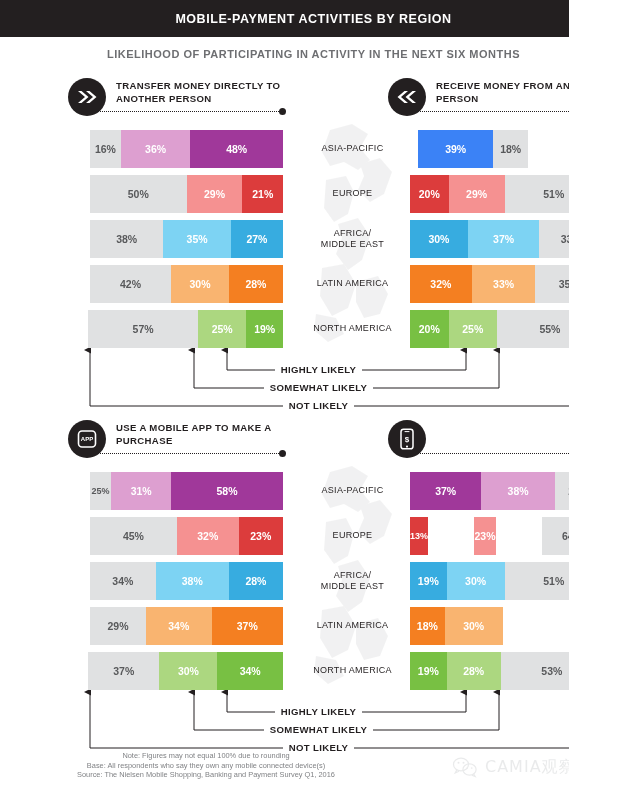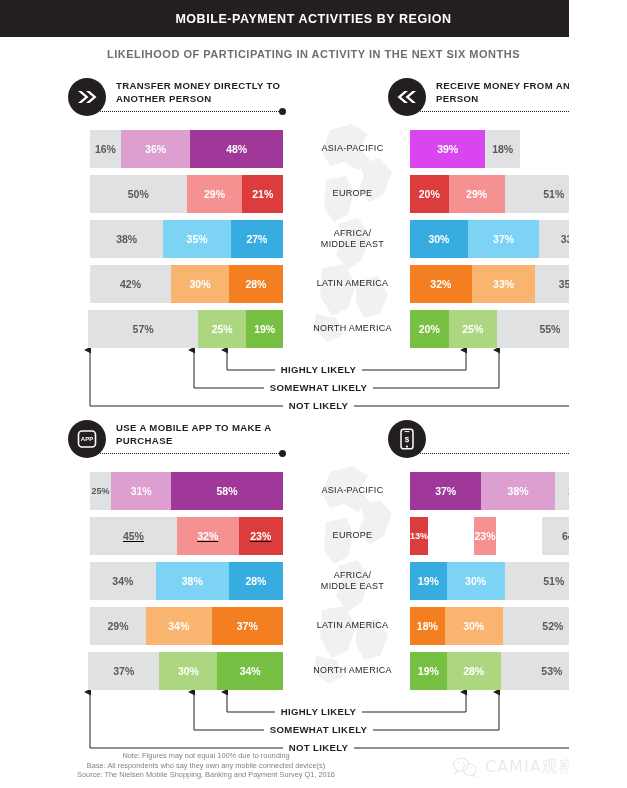--- a/index.html
+++ b/index.html
@@ -183,21 +183,21 @@
               <polygon points="19,1 12,7 19,13 15.5,13 8.5,7 15.5,1"></polygon>
               <polygon points="11,1 4,7 11,13 7.5,13 0.5,7 7.5,1"></polygon>
             </g>
           </svg>
         </div>
         <div class="panel-title">RECEIVE MONEY FROM ANOTHER PERSON</div>
         <div class="dots" style="width: 185px;"></div>
         <div class="enddot" style="left: 211px;"></div>
       </div>
       <div class="bar" style="position: absolute; top: 130px; left: 410px; width: 193px;">
-        <div class="seg" style="width: 75.27px; background: #d946ef;">39%</div>
+        <div class="seg" style="width: 75.27px; background: #3b82f6; margin-left: 8px;">39%</div>
         <div class="seg gray" style="width: 34.74px; background: rgb(224, 225, 226);">18%</div>
       </div>
       <div class="bar" style="position: absolute; top: 175px; left: 410px; width: 193px;">
         <div class="seg" style="width: 38.6px; background: rgb(220, 60, 60);">20%</div>
         <div class="seg" style="width: 55.97px; background: rgb(245, 145, 145);">29%</div>
         <div class="seg gray" style="width: 98.43px; background: rgb(224, 225, 226);">51%</div>
       </div>
       <div class="bar" style="position: absolute; top: 220px; left: 410px; width: 193px;">
         <div class="seg" style="width: 57.9px; background: rgb(55, 172, 224);">30%</div>
         <div class="seg" style="width: 71.41px; background: rgb(125, 211, 243);">37%</div>
@@ -222,21 +222,21 @@
         </div>
         <div class="panel-title">USE A MOBILE APP TO MAKE A PURCHASE</div>
         <div class="dots" style="width: 185px;"></div>
         <div class="enddot" style="left: 211px;"></div>
       </div>
       <div class="bar" style="position: absolute; top: 472px; left: 90px; width: 193px;">
         <div class="seg gray tiny" style="width: 21.23px; background: rgb(224, 225, 226);">25%</div>
         <div class="seg" style="width: 59.83px; background: rgb(221, 159, 208);">31%</div>
         <div class="seg" style="width: 111.94px; background: rgb(160, 56, 154);">58%</div>
       </div>
-      <div class="bar" style="position: absolute; top: 517px; left: 90px; width: 193px; text-decoration: underline;">
+      <div class="bar" style="position: absolute; top: 517px; left: 90px; width: 193px;">
         <div class="seg gray" style="width: 86.85px; background: rgb(224, 225, 226);">45%</div>
         <div class="seg" style="width: 61.76px; background: rgb(245, 145, 145);">32%</div>
         <div class="seg" style="width: 44.39px; background: rgb(220, 60, 60);">23%</div>
       </div>
       <div class="bar" style="position: absolute; top: 562px; left: 90px; width: 193px;">
         <div class="seg gray" style="width: 65.62px; background: rgb(224, 225, 226);">34%</div>
         <div class="seg" style="width: 73.34px; background: rgb(125, 211, 243);">38%</div>
         <div class="seg" style="width: 54.04px; background: rgb(55, 172, 224);">28%</div>
       </div>
       <div class="bar" style="position: absolute; top: 607px; left: 90px; width: 193px;">
@@ -272,21 +272,20 @@
         <div class="seg gray" style="width: 123.52px; background: rgb(224, 225, 226);">64%</div>
       </div>
       <div class="bar" style="position: absolute; top: 562px; left: 410px; width: 193px;">
         <div class="seg" style="width: 36.67px; background: rgb(55, 172, 224);">19%</div>
         <div class="seg" style="width: 57.9px; background: rgb(125, 211, 243);">30%</div>
         <div class="seg gray" style="width: 98.43px; background: rgb(224, 225, 226);">51%</div>
       </div>
       <div class="bar" style="position: absolute; top: 607px; left: 410px; width: 193px;">
         <div class="seg" style="width: 34.74px; background: rgb(244, 127, 33);">18%</div>
         <div class="seg" style="width: 57.9px; background: rgb(249, 180, 112);">30%</div>
-        <div class="seg gray" style="width: 100.36px; background: rgb(224, 225, 226);">52%</div>
       </div>
       <div class="bar" style="position: absolute; top: 652px; left: 410px; width: 193px;">
         <div class="seg" style="width: 36.67px; background: rgb(120, 192, 67);">19%</div>
         <div class="seg" style="width: 54.04px; background: rgb(172, 215, 128);">28%</div>
         <div class="seg gray" style="width: 102.29px; background: rgb(224, 225, 226);">53%</div>
       </div>
     </div>
 
   <div class="legend" id="legend-top" style="left: 0px; top: 348px;">
       <svg width="627" height="62">

